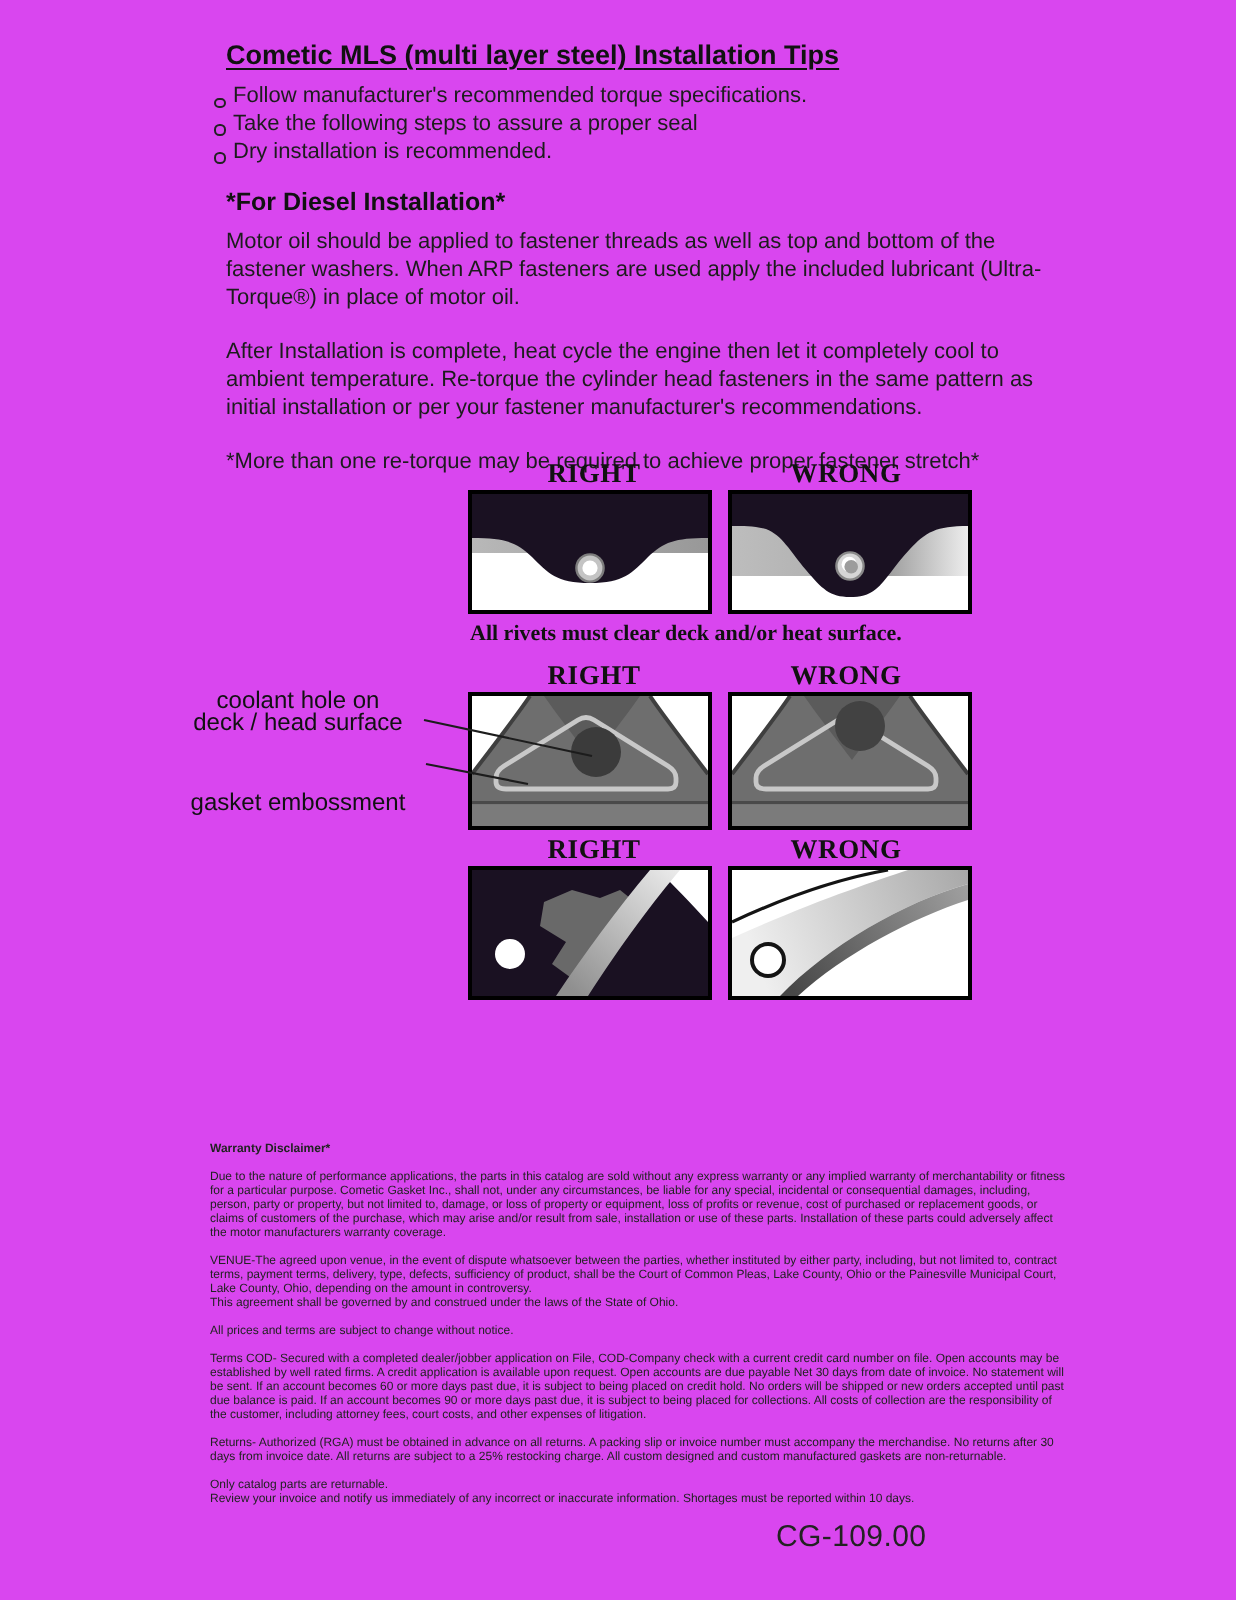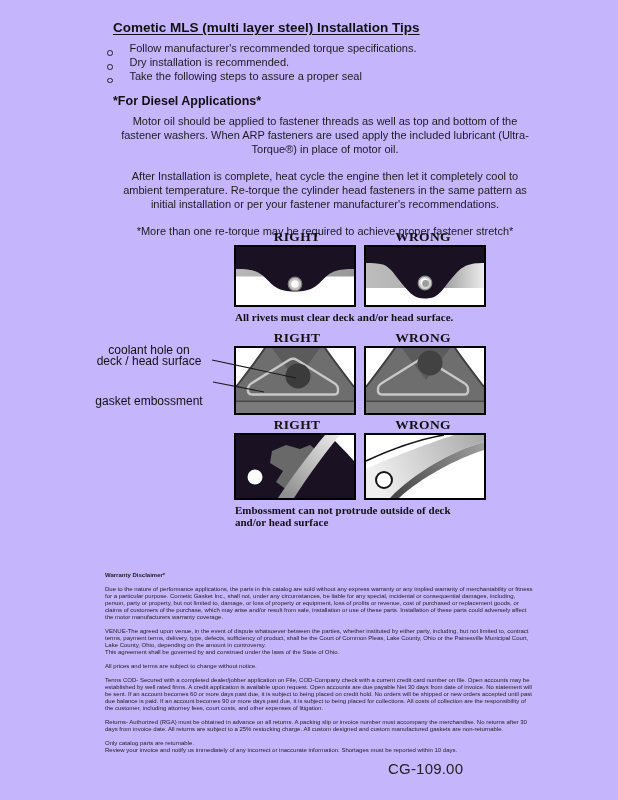--- a/index.html
+++ b/index.html
@@ -1,28 +1,28 @@
 <!DOCTYPE html>
 <html><head>
 <meta charset="utf-8">
 <style>
   html,body{margin:0;padding:0;background:#fff;}
-  .page{position:relative;width:618px;height:800px;background:#c4b5fd;
+  .page{position:relative;width:618px;height:800px;background:#d946ef;
         font-family:"Liberation Sans",sans-serif;color:#1c1c1c;overflow:hidden;}
 
   
   .textcol{position:absolute;left:105px;top:20px;width:436px;}
   .doc-title{font-size:13.5px;font-weight:bold;margin:0 0 7px 8px;
              text-decoration:underline;text-underline-offset:2px;color:#111;}
-  .b-row{display:flex;align-items:flex-end;font-size:11px;line-height:13.8px;margin-left:2px;gap:13px;}
+  .b-row{display:flex;align-items:center;font-size:11px;line-height:13.8px;margin-left:2px;}
   .b-circle{width:3.5px;height:3.5px;border:1px solid #222;border-radius:50%;
             margin:4.8px 4px 0 0;flex:none;}
   .b-dot{width:4px;height:4px;background:#111;border-radius:50%;margin:4.8px 4px 0 19px;flex:none;}
   .diesel-h{font-size:12.5px;font-weight:bold;margin:11px 0 6px 8px;color:#111;}
-  .para{font-size:11px;line-height:14px;margin:0 0 13px 8px;width:424px;text-align:center;}
+  .para{font-size:11px;line-height:14px;margin:0 0 13px 8px;width:424px;}
 
   
   .diagrams{position:absolute;left:234px;top:229px;width:252px;font-family:Liberation Serif, serif;}
   .dlabels{display:flex;height:16px;}
   .dlabel{width:50%;text-align:center;font-size:13.5px;font-weight:bold;
           letter-spacing:.3px;color:#111;}
   .dpanels{display:flex;gap:8px;}
   .panel{border:2px solid #000;flex:none;font-size:0;background:#fff;}
   .dcaption{font-size:11px;font-weight:bold;margin:4px 0 0 1px;line-height:12.5px;
             white-space:pre-line;color:#111;}
@@ -47,28 +47,28 @@
 
   <div class="textcol">
     <div class="doc-title">Cometic MLS (multi layer steel) Installation Tips</div>
 
     <div class="b-row">
       <span class="b-circle"></span>
       <span>Follow manufacturer's recommended torque specifications.</span>
     </div>
     <div class="b-row">
       <span class="b-circle"></span>
-      <span>Dry installation is recommended.</span>
+      <span>Take the following steps to assure a proper seal</span>
     </div>
     <div class="b-row">
       <span class="b-circle"></span>
-      <span>Take the following steps to assure a proper seal</span>
-    </div>
-
-    <div class="diesel-h">*For Diesel Applications*</div>
+      <span>Dry installation is recommended.</span>
+    </div>
+
+    <div class="diesel-h">*For Diesel Installation*</div>
     <p class="para">Motor oil should be applied to fastener threads as well as top and bottom of the fastener washers. When ARP fasteners are used apply the included lubricant (Ultra-Torque®) in place of motor oil.</p>
     <p class="para">After Installation is complete, heat cycle the engine then let it completely cool to ambient temperature. Re-torque the cylinder head fasteners in the same pattern as initial installation or per your fastener manufacturer's recommendations.</p>
     <p class="para">*More than one re-torque may be required to achieve proper fastener stretch*</p>
   </div>
 
   <div class="diagrams">
 
     <div class="dlabels">
       <div class="dlabel">RIGHT</div>
       <div class="dlabel">WRONG</div>
@@ -105,21 +105,21 @@
           <rect x="0" y="41" width="118" height="17" fill="#ffffff"></rect>
           <path d="M0,0 H118 V16 C102,16 97,19 89,27.5 C81,36 77,43.5 72,47.5
                    C68,50.8 64,51.5 59,51.5 C49,51.5 45,47.5 37,38
                    C29,28.5 25,20.5 17,17.5 C11,16 6,16 0,16 Z" fill="#1a1122"></path>
           <circle cx="59" cy="36" r="6.8" fill="#d6d6d6" stroke="#8a8a8a" stroke-width="1.2"></circle>
           <circle cx="58.6" cy="35.2" r="3.8" fill="#ffffff"></circle>
           <circle cx="59.6" cy="36.4" r="3.4" fill="#9c9c9c"></circle>
         </svg>
       </div>
     </div>
-    <div class="dcaption">All rivets must clear deck and/or head surface.</div>
+    <div class="dcaption">All rivets must clear deck and/or heat surface.</div>
 
     <div class="dlabels mt6">
       <div class="dlabel">RIGHT</div>
       <div class="dlabel">WRONG</div>
     </div>
     <div class="dpanels">
       <div class="panel">
         <svg width="118" height="65" viewBox="0 0 118 65">
           <rect x="0" y="0" width="118" height="65" fill="#6e6e6e"></rect>
           <path d="M36,0 L84,0 C77,10 66,24 60,32 C54,24 43,10 36,0 Z" fill="#5b5b5b"></path>
@@ -184,22 +184,20 @@
             </linearGradient>
           </defs>
           <rect x="0" y="0" width="118" height="63" fill="#ffffff"></rect>
           <path d="M0,26 C30,12 55,4 78,0" fill="none" stroke="#141414" stroke-width="1.6"></path>
           <path d="M0,34 C40,16 70,6 88,0 L118,0 L118,7 C86,16 48,38 24,63 L0,63 Z" fill="url(#gD)"></path>
           <path d="M24,63 C48,38 86,16 118,7 L118,15 C90,24 56,42 33,63 Z" fill="url(#gE)"></path>
           <circle cx="18" cy="45" r="8" fill="#ffffff" stroke="#141414" stroke-width="2"></circle>
         </svg>
       </div>
     </div>
-    <div class="dcaption">Embossment can not protrude outside of deck
-and/or head surface</div>
   </div>
 
   <div class="ann ann1">
     <div>coolant hole on</div>
     <div>deck / head surface</div>
   </div>
   <div class="ann ann2">gasket embossment</div>
   <svg class="leader-svg" viewBox="0 0 105 46">
     <line x1="7" y1="8" x2="91" y2="26" stroke="#1c1c1c" stroke-width="1.1"></line>
     <line x1="8" y1="30" x2="59" y2="40" stroke="#1c1c1c" stroke-width="1.1"></line>

